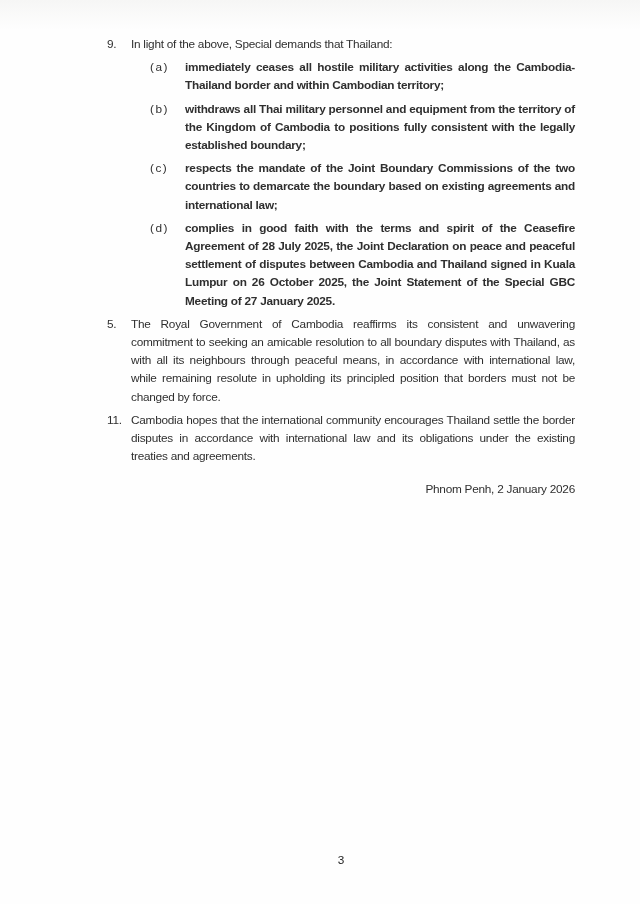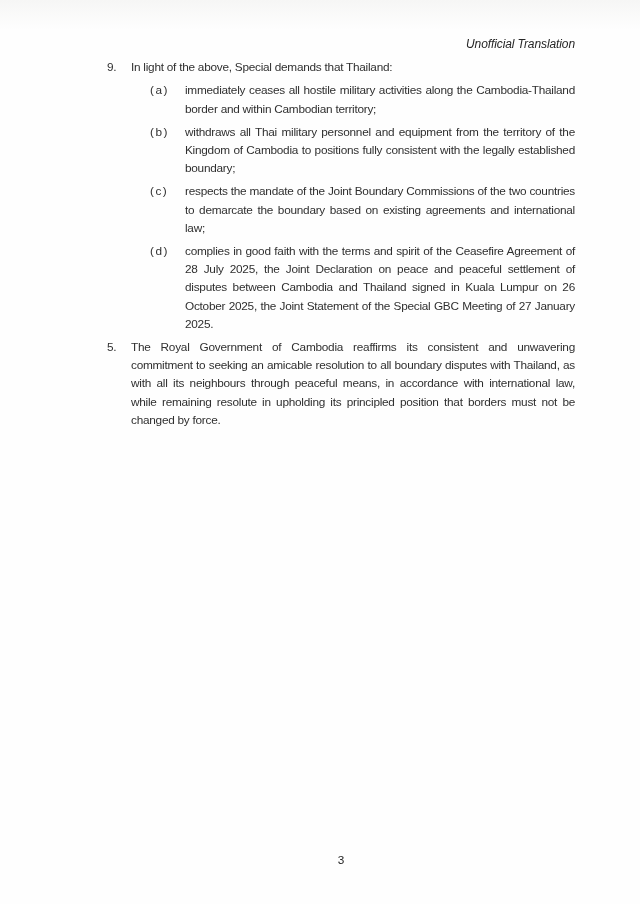--- a/index.html
+++ b/index.html
@@ -63,20 +63,21 @@
     display: flex;
     margin: 0 0 5px 0;
   }
   .sub-marker {
     flex: 0 0 35px;
     letter-spacing: 1.5px;
   }
   .sub-body {
     flex: 1;
     text-align: justify;
+    font-weight: bold;
   }
   .dateline {
     text-align: right;
     margin-top: 15px;
   }
   .page-footer {
     position: absolute;
     left: 107px;
     width: 468px;
     top: 853px;
@@ -86,21 +87,20 @@
   }
 </style>
 </head>
 <body>
 
 <div class="page">
   <div class="scan-band"></div>
 
   <div class="content">
 
-    <div class="header-note">Unofficial Translation</div>
 
     <div class="num-item">
       <span class="num-marker">9.</span>
       <span class="num-body">In light of the above, Special demands that Thailand:</span>
     </div>
 
     <div class="sub-list">
       <div class="sub-item">
         <span class="sub-marker">(a)</span>
         <span class="sub-body">immediately ceases all hostile military activities along the Cambodia-Thailand border and within Cambodian territory;</span>
@@ -117,18 +117,23 @@
         <span class="sub-marker">(d)</span>
         <span class="sub-body">complies in good faith with the terms and spirit of the Ceasefire Agreement of 28 July 2025, the Joint Declaration on peace and peaceful settlement of disputes between Cambodia and Thailand signed in Kuala Lumpur on 26 October 2025, the Joint Statement of the Special GBC Meeting of 27 January 2025.</span>
       </div>
     </div>
 
     <div class="num-item">
       <span class="num-marker">5.</span>
       <span class="num-body">The Royal Government of Cambodia reaffirms its consistent and unwavering commitment to seeking an amicable resolution to all boundary disputes with Thailand, as with all its neighbours through peaceful means, in accordance with international law, while remaining resolute in upholding its principled position that borders must not be changed by force.</span>
     </div>
 
+    <div class="num-item">
+      <span class="num-marker">11.</span>
+      <span class="num-body">Cambodia hopes that the international community encourages Thailand settle the border disputes in accordance with international law and its obligations under the existing treaties and agreements.</span>
+    </div>
 
+    <div class="dateline">Phnom Penh, 2 January 2026</div>
 
   </div>
 
   <div class="page-footer">3</div>
 </div>
 
 </body></html>

